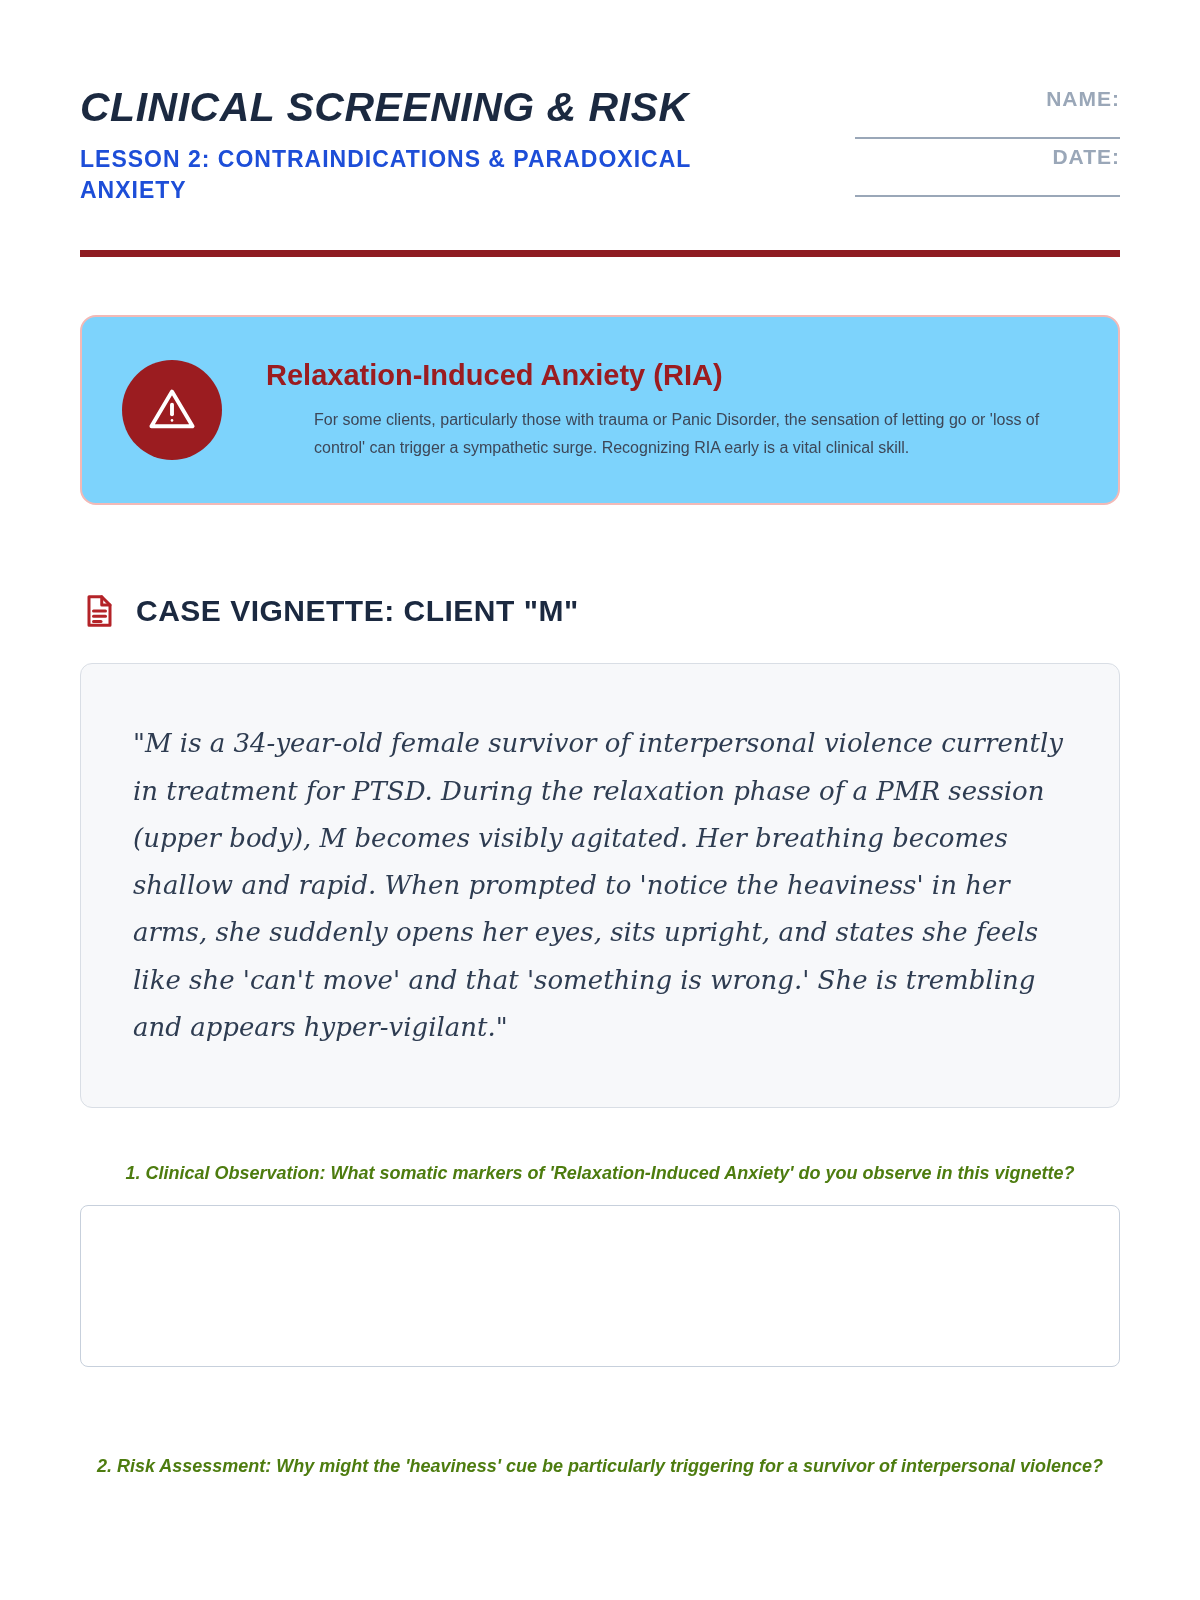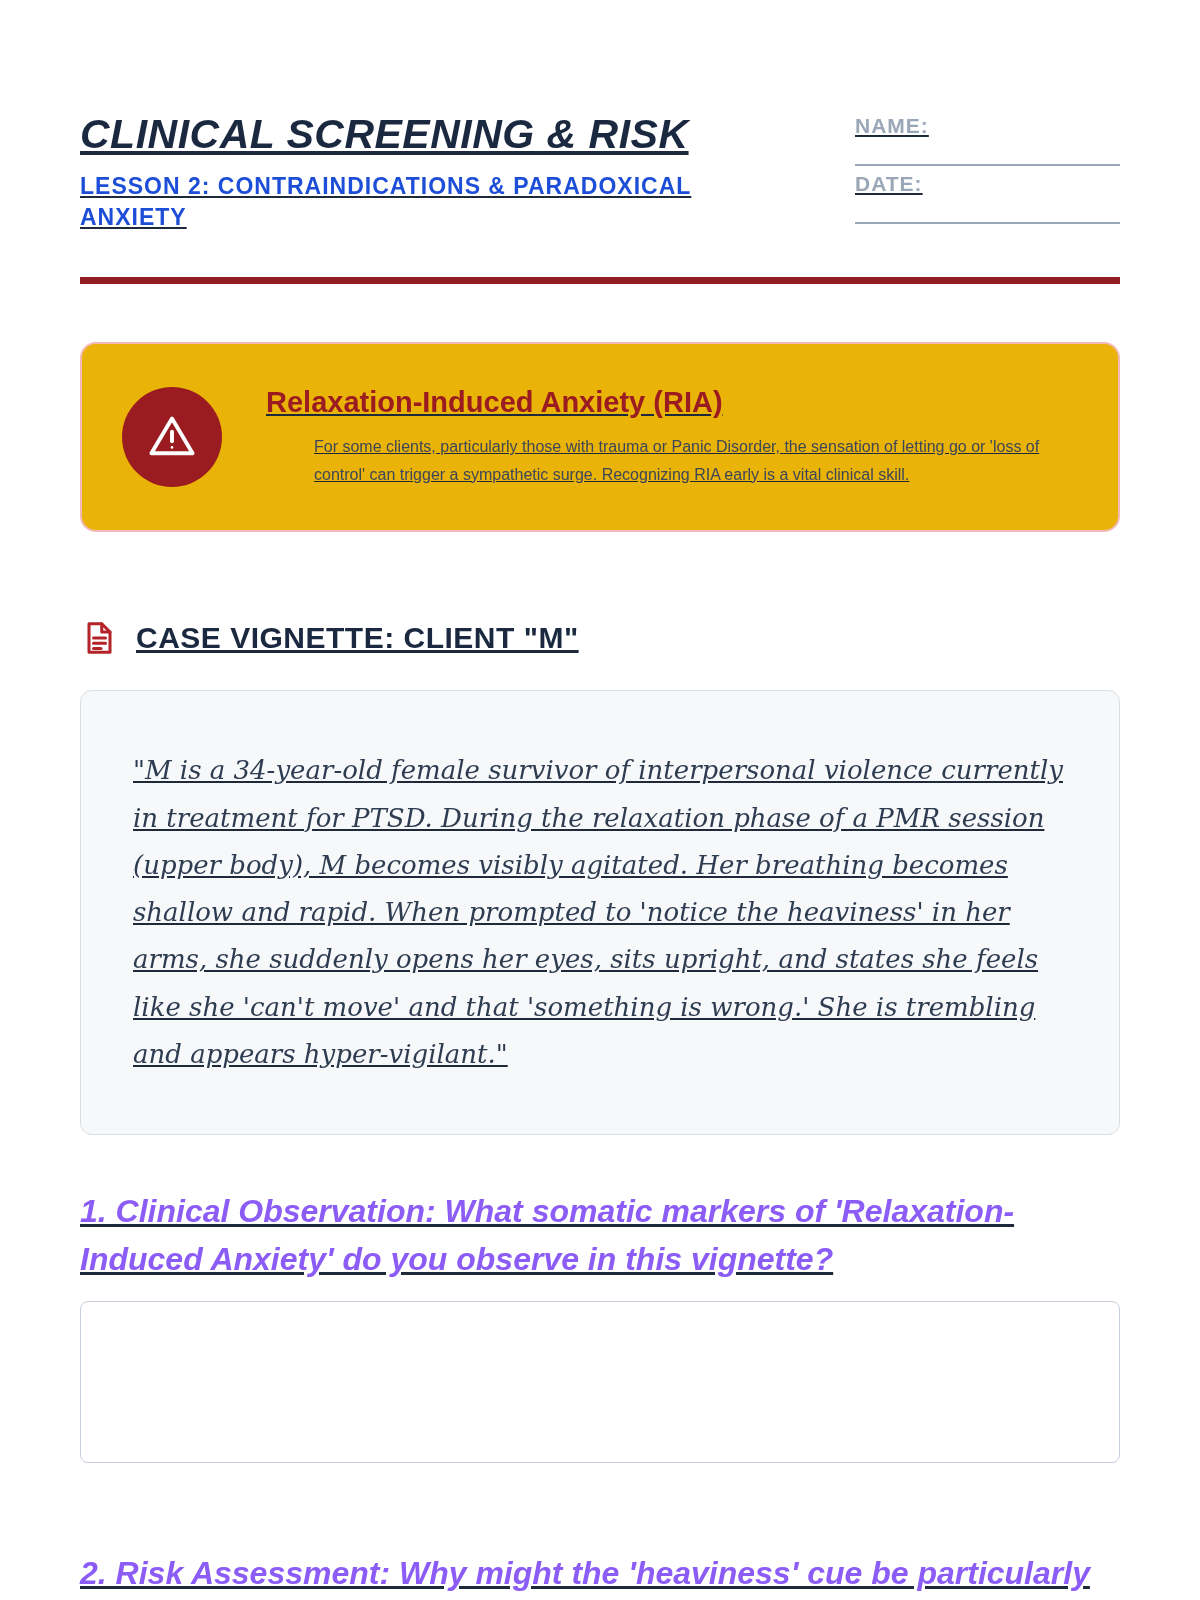--- a/index.html
+++ b/index.html
@@ -12,23 +12,22 @@
     width: 1200px;
     height: 1600px;
     overflow: hidden;
     font-family: "Liberation Sans", sans-serif;
     color: #1e2a3a;
   }
 
   .page {
     width: 1200px;
     height: 1400px;
-    padding: 112px 80px 0 80px;
+    padding: 85px 80px 0 80px;
     background: #ffffff;
-    text-decoration: underline;
   }
 
   
   .header {
     display: flex;
     justify-content: space-between;
     align-items: flex-start;
   }
 
   .header-left { max-width: 720px; }
@@ -47,20 +46,21 @@
     font-size: 23px;
     font-weight: 700;
     letter-spacing: 1px;
     color: #1d4ed8;
     line-height: 1.35;
     max-width: 680px;
   }
 
   .header-right {
     width: 265px;
+    text-align: right;
     padding-top: 2px;
   }
 
   .fill-label {
     font-size: 21px;
     font-weight: 700;
     letter-spacing: 1px;
     color: #9aa7b8;
   }
 
@@ -77,21 +77,21 @@
   .rule {
     margin-top: 44px;
     height: 7px;
     background: #8f1d22;
     border: none;
   }
 
   
   .alert {
     margin-top: 58px;
-    background: #eab308;
+    background: #7dd3fc;
     border: 2px solid #f3b9b6;
     border-radius: 16px;
     padding: 42px 48px 42px 40px;
     display: flex;
     align-items: center;
     gap: 44px;
   }
 
   .alert-icon-circle {
     flex: 0 0 100px;
@@ -150,25 +150,26 @@
     line-height: 1.82;
     color: #2e3c51;
   }
 
   
   .question {
     margin-top: 52px;
   }
 
   .question-label {
-    font-size: 32px;
+    font-size: 18px;
     font-weight: 700;
     font-style: italic;
     line-height: 1.5;
-    color: #8b5cf6;
+    color: #4d7c0f;
+    text-align: center;
   }
 
   .answer-area {
     margin-top: 18px;
     width: 100%;
     height: 162px;
     border: 1.5px solid #c7d0dc;
     border-radius: 8px;
     background: #ffffff;
     resize: none;

